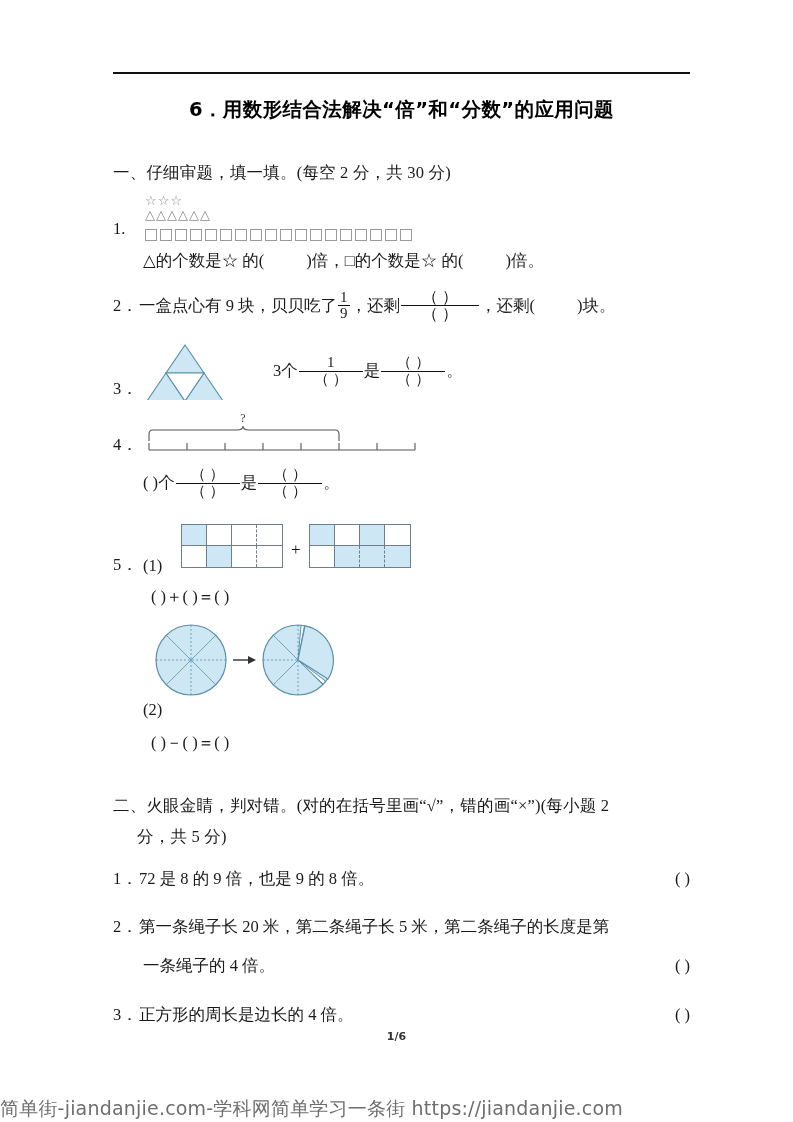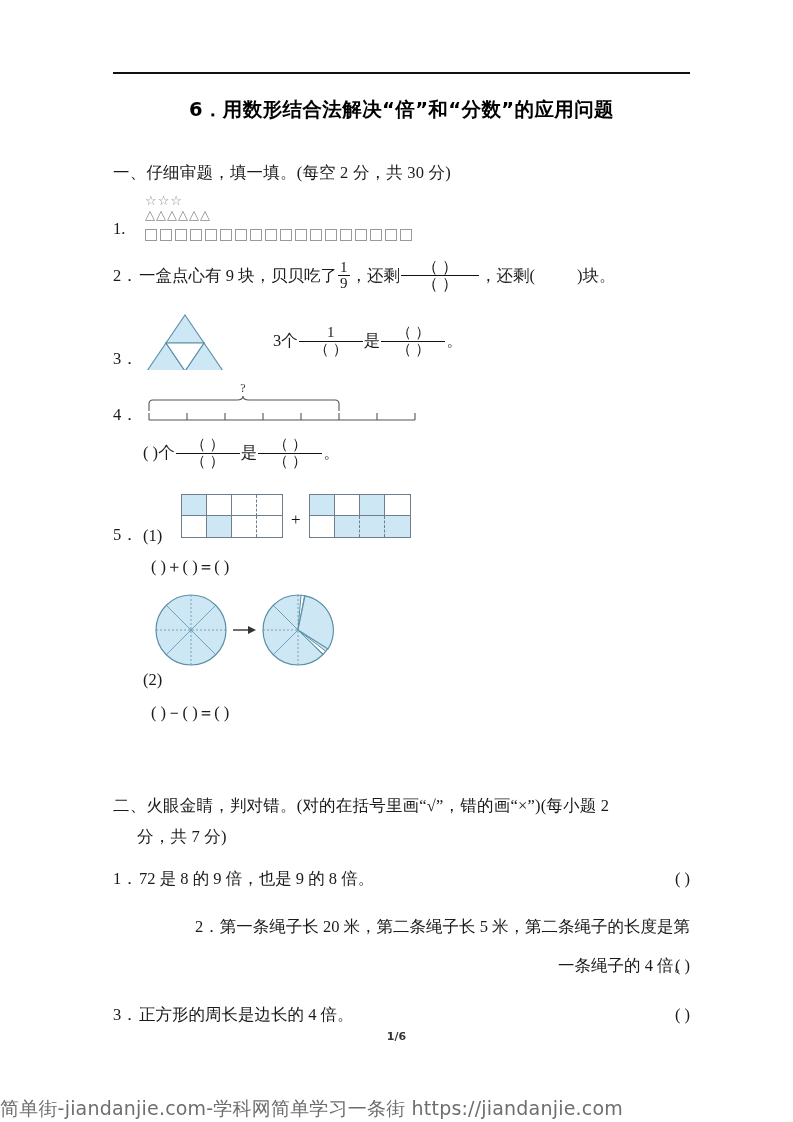--- a/index.html
+++ b/index.html
@@ -217,20 +217,23 @@
 
     <div class="sec-head">一、仔细审题，填一填。(每空 2 分，共 30 分)</div>
 
     <div style="position:relative; margin-top:4px;">
       <div class="shape-row star-row">☆☆☆</div>
       <div class="shape-row tri-row">△△△△△△</div>
       <div style="position:relative; height:20px;">
         <span class="qnum-abs" style="bottom:3px;">1.</span>
         <span class="sq-strip" id="q1-squares" style="position:absolute; left:32px; top:3px;"><span class="sq"></span><span class="sq"></span><span class="sq"></span><span class="sq"></span><span class="sq"></span><span class="sq"></span><span class="sq"></span><span class="sq"></span><span class="sq"></span><span class="sq"></span><span class="sq"></span><span class="sq"></span><span class="sq"></span><span class="sq"></span><span class="sq"></span><span class="sq"></span><span class="sq"></span><span class="sq"></span></span>
       </div>
+      <div class="indent" style="margin-top:8px; font-size:16.5px;">
+        <span>△的个数是☆ 的(</span><span class="gap-md"></span><span>)倍，</span><span>□的个数是☆ 的(</span><span class="gap-md"></span><span>)倍。</span>
+      </div>
     </div>
 
     <div class="qrow" style="margin-top:18px;">
       <span class="qnum">2．</span><span>一盒点心有 9 块，贝贝吃了</span><span class="frac"><span class="num">1</span><span class="den">9</span></span><span>，还剩</span><span class="frac frac-wide"><span class="num">（        ）</span><span class="den">（        ）</span></span><span>，还剩(</span><span class="gap-md"></span><span>)块。</span>
     </div>
 
     <div style="position:relative; height:62px; margin-top:18px;">
       <span class="qnum-abs" style="bottom:4px;">3．</span>
 
       <span class="tri-fig" style="left:34px; top:0px;">
@@ -353,31 +356,31 @@
 
       <span style="position:absolute; left:38px; top:110px; font-size:16.5px; white-space:nowrap;">(        )－(        )＝(        )</span>
     </div>
 
   </div>
 
   <div class="content" style="top:790px;">
 
     <div class="sec-head-2">
       <span>二、火眼金睛，判对错。(对的在括号里画“√”，错的画“×”)(每小题 2</span>
-      <span class="cont">分，共 7 分)</span>
+      <span class="cont">分，共 5 分)</span>
     </div>
 
     <div class="tf" style="margin-top:14px;">
       <span class="tf-body">
         <span class="qnum">1．</span><span>72 是 8 的 9 倍，也是 9 的 8 倍。</span>
       </span>
       <span class="paren">(        )</span>
     </div>
 
-    <div class="tf" style="margin-top:24px;text-align:right;">
+    <div class="tf" style="margin-top:24px;">
       <span class="qnum">2．</span><span>第一条绳子长 20 米，第二条绳子长 5 米，第二条绳子的长度是第</span>
       <div style="position:relative; margin-top:14px; padding-left:30px;">
         <span>一条绳子的 4 倍。</span>
         <span class="paren" style="position:absolute; right:0; top:0;">(        )</span>
       </div>
     </div>
 
     <div class="tf" style="margin-top:24px;">
       <span class="tf-body">
         <span class="qnum">3．</span><span>正方形的周长是边长的 4 倍。</span>

